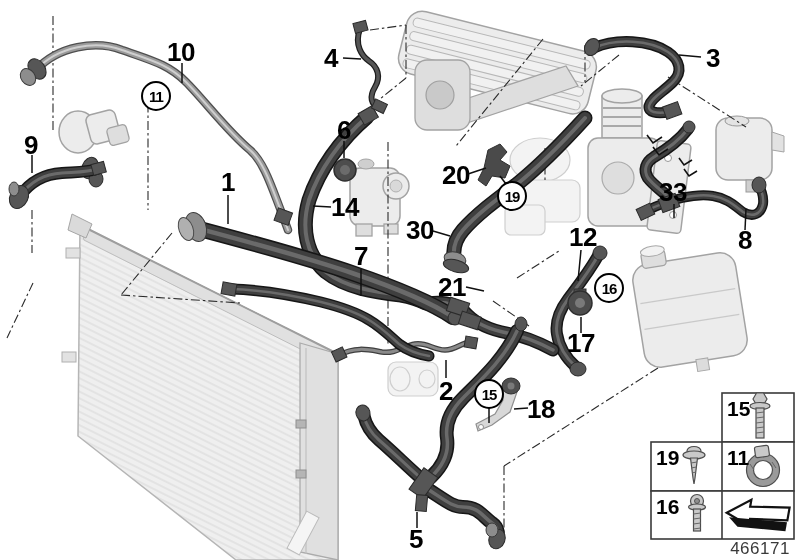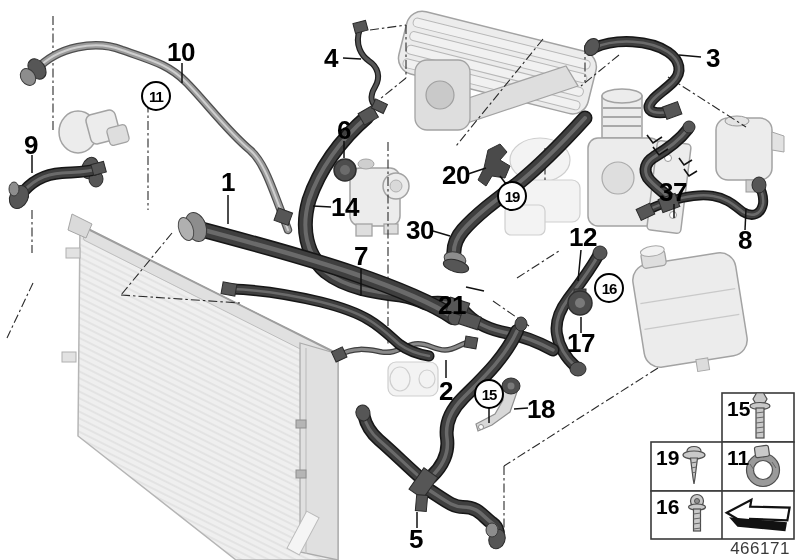--- a/index.html
+++ b/index.html
@@ -390,22 +390,22 @@
 <div class="co circ" style="left:156px;top:96px">11</div>
 <div class="co" style="left:345px;top:207px">14</div>
 <div class="co" style="left:583px;top:237px">12</div>
 <div class="co" style="left:541px;top:409px">18</div>
 <div class="co circ" style="left:489px;top:394px">15</div>
 <div class="co circ" style="left:609px;top:288px">16</div>
 <div class="co" style="left:581px;top:343px">17</div>
 <div class="co" style="left:456px;top:175px">20</div>
 <div class="co circ" style="left:512px;top:196px">19</div>
 <div class="co" style="left:420px;top:230px">30</div>
-<div class="co" style="left:452px;top:305px">21</div>
-<div class="co" style="left:673px;top:192px">37</div>
+<div class="co" style="left:452px;top:287px">21</div>
+<div class="co" style="left:673px;top:192px">33</div>
 
 <div class="lg" style="left:727px;top:398px">15</div>
 <div class="lg" style="left:656px;top:447px">19</div>
 <div class="lg" style="left:727px;top:447px">11</div>
 <div class="lg" style="left:656px;top:496px">16</div>
 
 <div class="dnum" style="left:716px;top:539px;width:88px">466171</div>
 
 </div>
 

